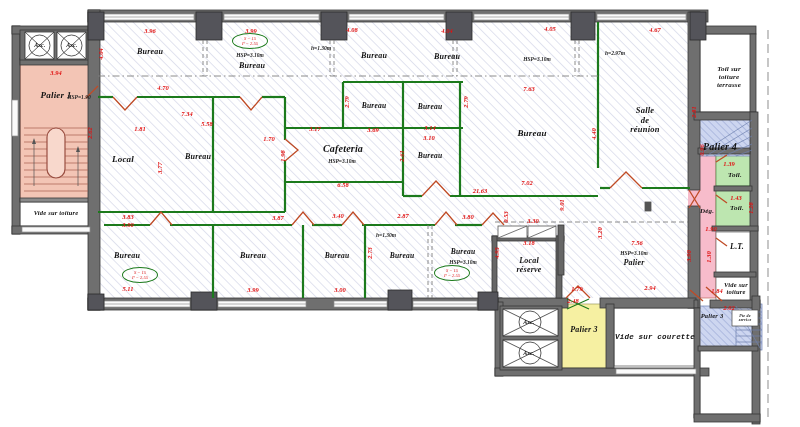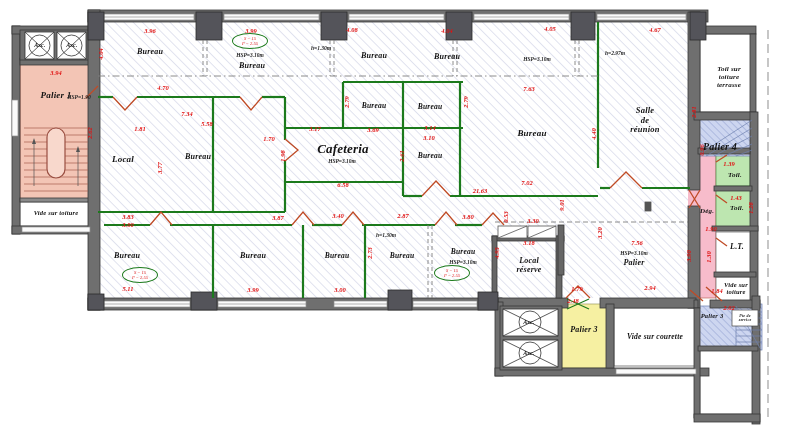--- a/index.html
+++ b/index.html
@@ -272,21 +272,21 @@
       <div class="lbl room" style="left: 374px; top: 56px;">Bureau</div>
       <div class="lbl room" style="left: 447px; top: 57px;">Bureau</div>
       <div class="lbl room" style="left: 532px; top: 133px; font-size: 9px;">Bureau</div>
       <div class="lbl room" style="left: 645px; top: 120px; font-size: 8.5px;">Salle
 de
 réunion</div>
       <div class="lbl room" style="left: 123px; top: 159px; font-size: 9px;">Local</div>
       <div class="lbl room" style="left: 198px; top: 157px;">Bureau</div>
       <div class="lbl room" style="left: 374px; top: 106px; font-size: 7.5px;">Bureau</div>
       <div class="lbl room" style="left: 430px; top: 107px; font-size: 7.5px;">Bureau</div>
-      <div class="lbl room" style="left: 343px; top: 149px; font-size: 13px;">Cafeteria</div>
+      <div class="lbl room" style="left: 343px; top: 149px; font-size: 10px;">Cafeteria</div>
       <div class="lbl room" style="left: 430px; top: 156px; font-size: 7.5px;">Bureau</div>
       <div class="lbl room" style="left: 127px; top: 256px;">Bureau</div>
       <div class="lbl room" style="left: 253px; top: 256px;">Bureau</div>
       <div class="lbl room" style="left: 337px; top: 256px; font-size: 7.5px;">Bureau</div>
       <div class="lbl room" style="left: 402px; top: 256px; font-size: 7.5px;">Bureau</div>
       <div class="lbl room" style="left: 463px; top: 252px; font-size: 7.5px;">Bureau</div>
       <div class="lbl room" style="left: 529px; top: 266px;">Local
 réserve</div>
       <div class="lbl room" style="left: 634px; top: 263px;">Palier</div>
       <div class="lbl room" style="left: 729px; top: 78px; font-size: 7px;">Toil sur
@@ -298,21 +298,21 @@
       <div class="lbl room" style="left: 707px; top: 212px; font-size: 7px;">Dég.</div>
       <div class="lbl room" style="left: 737px; top: 247px; font-size: 8px;">L.T.</div>
       <div class="lbl room" style="left: 736px; top: 288px; font-size: 6.5px;">Vide sur
 toiture</div>
       <div class="lbl room" style="left: 712px; top: 316px; font-size: 6.5px;">Palier 3</div>
       <div class="lbl room" style="left: 745px; top: 318px; font-size: 4px;">Pte de
 service</div>
       <div class="lbl room" style="left: 584px; top: 330px; font-size: 8px;">Palier 3</div>
       <div class="lbl room" style="left: 529px; top: 322px; font-size: 6px;">Asc.</div>
       <div class="lbl room" style="left: 529px; top: 353px; font-size: 6px;">Asc.</div>
-      <div class="lbl room" style="left: 655px; top: 337px; font-size: 7.5px;">Vide sur courette</div>
+      <div class="lbl room" style="left: 655px; top: 337px; font-size: 7.5px; font-family: Liberation Mono, monospace;">Vide sur courette</div>
       <div class="lbl note" style="left: 250px; top: 55px;">HSP=3.10m</div>
       <div class="lbl note" style="left: 321px; top: 48px;">h=1.30m</div>
       <div class="lbl note" style="left: 537px; top: 59px;">HSP=3.10m</div>
       <div class="lbl note" style="left: 615px; top: 53px;">h=2.97m</div>
       <div class="lbl note" style="left: 342px; top: 161px;">HSP=3.10m</div>
       <div class="lbl note" style="left: 463px; top: 262px;">HSP=3.10m</div>
       <div class="lbl note" style="left: 634px; top: 253px;">HSP=3.10m</div>
       <div class="lbl note" style="left: 79px; top: 97px;">HSP=1.90</div>
       <div class="lbl note" style="left: 386px; top: 235px;">h=1.30m</div>
       <div class="lbl dim" style="left: 150px; top: 31px;">3.96</div>

